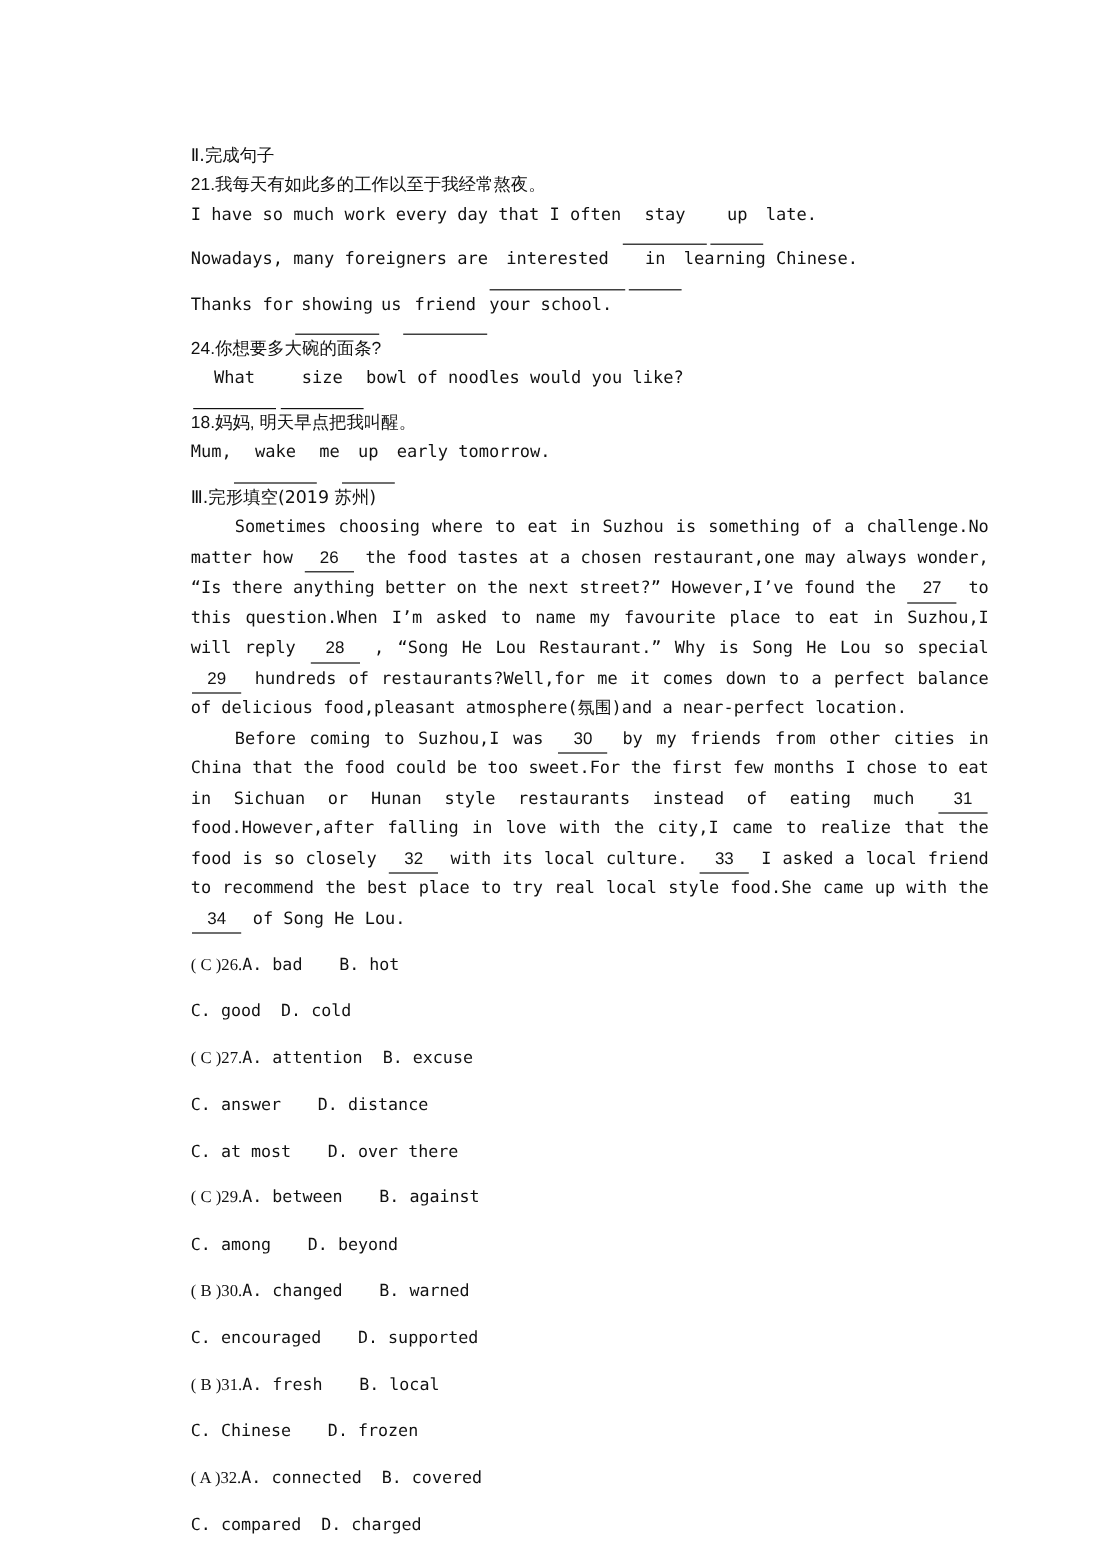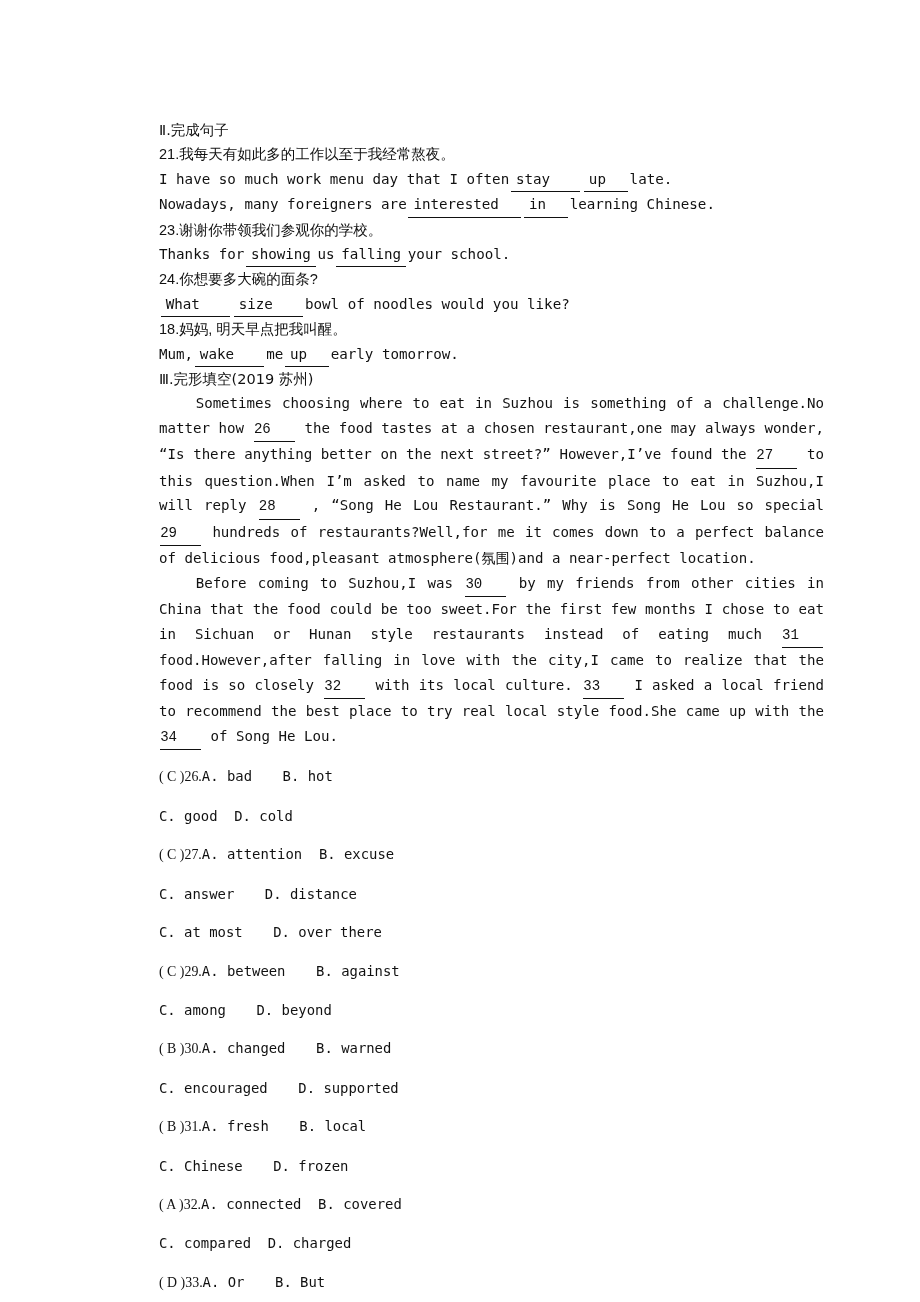--- a/index.html
+++ b/index.html
@@ -45,36 +45,37 @@
   .sec-head {
     font-family: "DejaVu Sans", "Liberation Sans", sans-serif;
     font-size: 14.5px;
     line-height: 24.4px;
     white-space: pre-wrap;
   }
 
   
   .blank {
     border-bottom: 1px solid #111;
-    padding: 0 0.35em 0 0.35em;
+    padding: 0 0.35em 12px 0.35em;
     margin: 0 0.12em;
     display: inline-block;
-    text-align: left;
+    text-align: center;
     font-family: "DejaVu Sans Mono", "Liberation Mono", monospace;
   }
   .blank.w-sm { min-width: 2.4em; }
   .blank.w-md { min-width: 4.2em; }
   .blank.w-lg { min-width: 7.2em; }
 
   
   .cblank {
     border-bottom: 1px solid #111;
     display: inline-block;
     min-width: 2.9em;
-    font-family: Liberation Mono, monospace;
+    text-align: center;
+    font-family: Liberation Sans, sans-serif;
     margin: 0 0.08em;
   }
 
   
   .passage {
     font-family: "DejaVu Sans Mono", "Liberation Mono", monospace;
     font-size: 14.1px;
     line-height: 24.5px;
     text-align: justify;
     text-justify: inter-word;
@@ -100,26 +101,25 @@
 </head>
 <body>
 
 <div class="page">
 
   <div class="sec-head">Ⅱ.完成句子</div>
 
   <div>
 
     <div class="cn"><span>21.</span><span>我每天有如此多的工作以至于我经常熬夜。</span></div>
-    <div class="en"><span>I have so much work menu day that I often</span><span class="blank w-md">stay</span><span class="blank w-sm">up</span><span>late.</span></div>
+    <div class="en"><span>I have so much work every day that I often</span><span class="blank w-md">stay</span><span class="blank w-sm">up</span><span>late.</span></div>
 
     <div class="en"><span>Nowadays, many foreigners are</span><span class="blank w-lg">interested</span><span class="blank w-sm">in</span><span>learning Chinese.</span></div>
 
-    <div class="cn"><span>23.</span><span>谢谢你带领我们参观你的学校。</span></div>
-    <div class="en"><span>Thanks for</span><span class="blank w-md">showing</span><span>us</span><span class="blank w-md">falling</span><span>your school.</span></div>
+    <div class="en"><span>Thanks for</span><span class="blank w-md">showing</span><span>us</span><span class="blank w-md">friend</span><span>your school.</span></div>
 
     <div class="cn"><span>24.</span><span>你想要多大碗的面条?</span></div>
     <div class="en"><span class="blank w-md">What</span><span class="blank w-md">size</span><span>bowl of noodles would you like?</span></div>
 
     <div class="cn"><span>18.</span><span>妈妈, 明天早点把我叫醒。</span></div>
     <div class="en"><span>Mum,</span><span class="blank w-md">wake</span><span>me</span><span class="blank w-sm">up</span><span>early tomorrow.</span></div>
 
   </div>
 
   <div class="sec-head">Ⅲ.完形填空(2019 苏州)</div>

